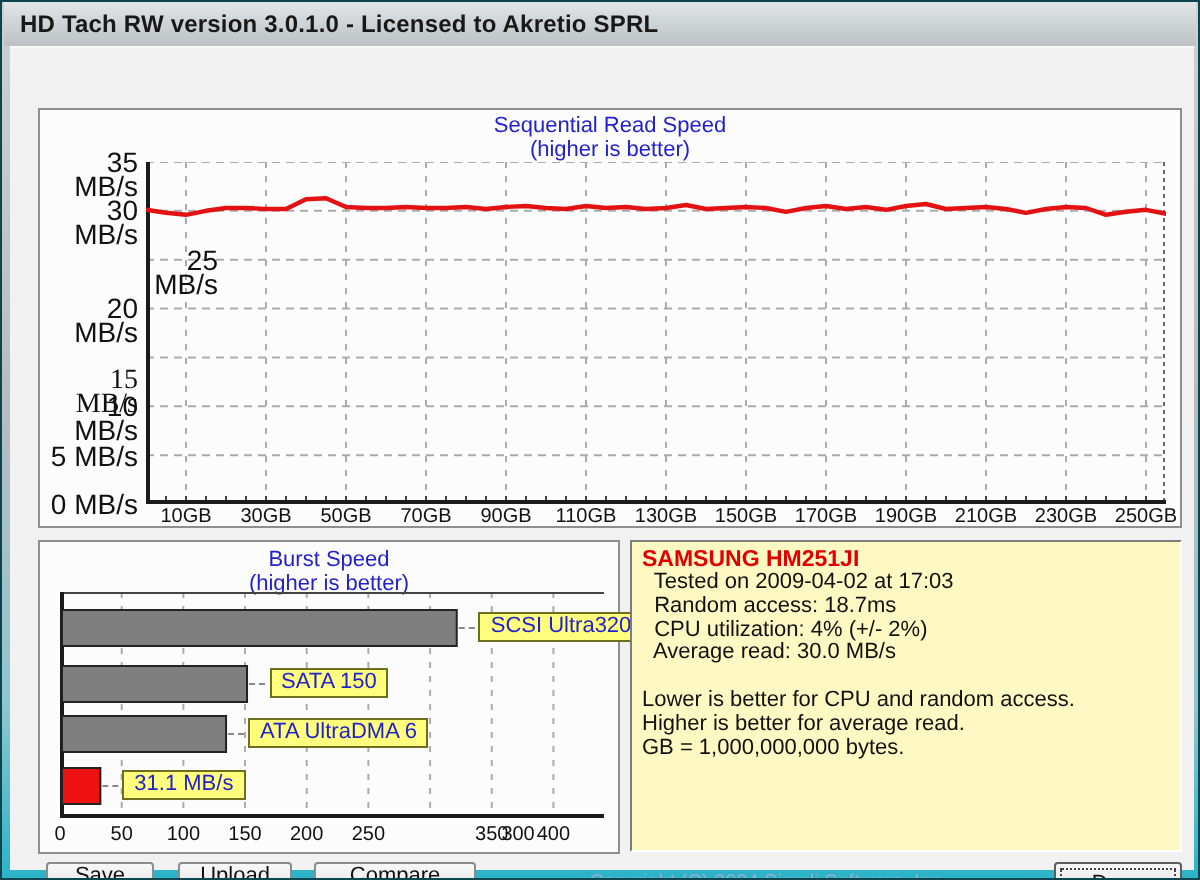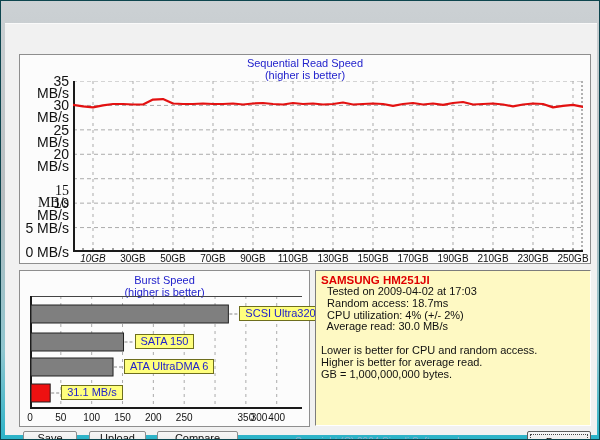--- a/index.html
+++ b/index.html
@@ -54,20 +54,23 @@
   .btn-done    { left:522px; width:64px; border-color:#5c5c5c;
     outline:1px dotted #444; outline-offset:-4px; }
 
   .copyright { position:absolute; left:238px; top:412px; width:282px; text-align:center;
     font-size:10px; color:#94aecb; }
 </style>
 </head>
 <body>
 
 <div class="window">
+  <div class="titlebar">
+    <span class="title-text">HD Tach RW version 3.0.1.0 - Licensed to Akretio SPRL</span>
+  </div>
 
   <div class="client">
 
     <div class="panel panel-top"></div>
     <div class="chart-title seq-title">
       <div>Sequential Read Speed</div>
       <div>(higher is better)</div>
     </div>
     <svg class="seq-svg" id="seq-svg" width="510" height="171" viewBox="0 0 510 171">
         <line x1="0" y1="146.57142857142858" x2="510" y2="146.57142857142858" stroke="#ababab" stroke-width="1" stroke-dasharray="4 3"></line>
@@ -144,26 +147,26 @@
         <line x1="1" y1="0" x2="1" y2="171" stroke="#1a1a1a" stroke-width="2"></line>
         <line x1="0" y1="170" x2="510" y2="170" stroke="#1a1a1a" stroke-width="2"></line>
         <polyline points="0.0,23.9 10.0,25.4 20.0,26.4 30.0,24.4 40.0,23.0 50.0,23.0 60.0,23.5 70.0,23.5 80.0,18.6 90.0,18.1 100.0,22.5 110.0,23.0 120.0,23.0 130.0,22.5 140.0,23.0 150.0,23.0 160.0,22.5 170.0,23.5 180.0,22.5 190.0,22.0 200.0,23.0 210.0,23.5 220.0,22.0 230.0,23.0 240.0,22.5 250.0,23.5 260.0,23.0 270.0,21.5 280.0,23.5 290.0,23.0 300.0,22.5 310.0,23.0 320.0,24.9 330.0,23.0 340.0,22.0 350.0,23.5 360.0,22.5 370.0,23.9 380.0,22.0 390.0,21.0 400.0,23.5 410.0,23.0 420.0,22.5 430.0,23.5 440.0,25.4 450.0,23.5 460.0,22.5 470.0,23.0 480.0,26.4 490.0,24.9 500.0,23.9 510.0,25.9" fill="none" stroke="#e31111" stroke-width="2.2" stroke-linejoin="round" stroke-linecap="round"></polyline>
       </svg>
     <div id="seq-yticks">
         <div class="ytick" style="top: 222px;">0 MB/s</div>
         <div class="ytick" style="top: 197.571px;">5 MB/s</div>
         <div class="ytick" style="top: 173.143px;">10 MB/s</div>
         <div class="ytick" style="top: 161px; font-family: Liberation Serif, serif;">15 MB/s</div>
         <div class="ytick" style="top: 124.286px;">20 MB/s</div>
-        <div class="ytick" style="top: 99.8571px;">25 MB/s</div>
+        <div class="ytick" style="top: 99.8571px; margin-left: 40px;">25 MB/s</div>
         <div class="ytick" style="top: 75.4286px;">30 MB/s</div>
         <div class="ytick" style="top: 51px;">35 MB/s</div>
       </div>
     <div id="seq-xticks">
-        <div class="xtick" style="left: 68px; font-style: italic;">10GB</div>
+        <div class="xtick" style="left: 68px;">10GB</div>
         <div class="xtick" style="left: 108px;">30GB</div>
         <div class="xtick" style="left: 148px;">50GB</div>
         <div class="xtick" style="left: 188px;">70GB</div>
         <div class="xtick" style="left: 228px;">90GB</div>
         <div class="xtick" style="left: 268px;">110GB</div>
         <div class="xtick" style="left: 308px;">130GB</div>
         <div class="xtick" style="left: 348px;">150GB</div>
         <div class="xtick" style="left: 388px;">170GB</div>
         <div class="xtick" style="left: 428px;">190GB</div>
         <div class="xtick" style="left: 468px;">210GB</div>

